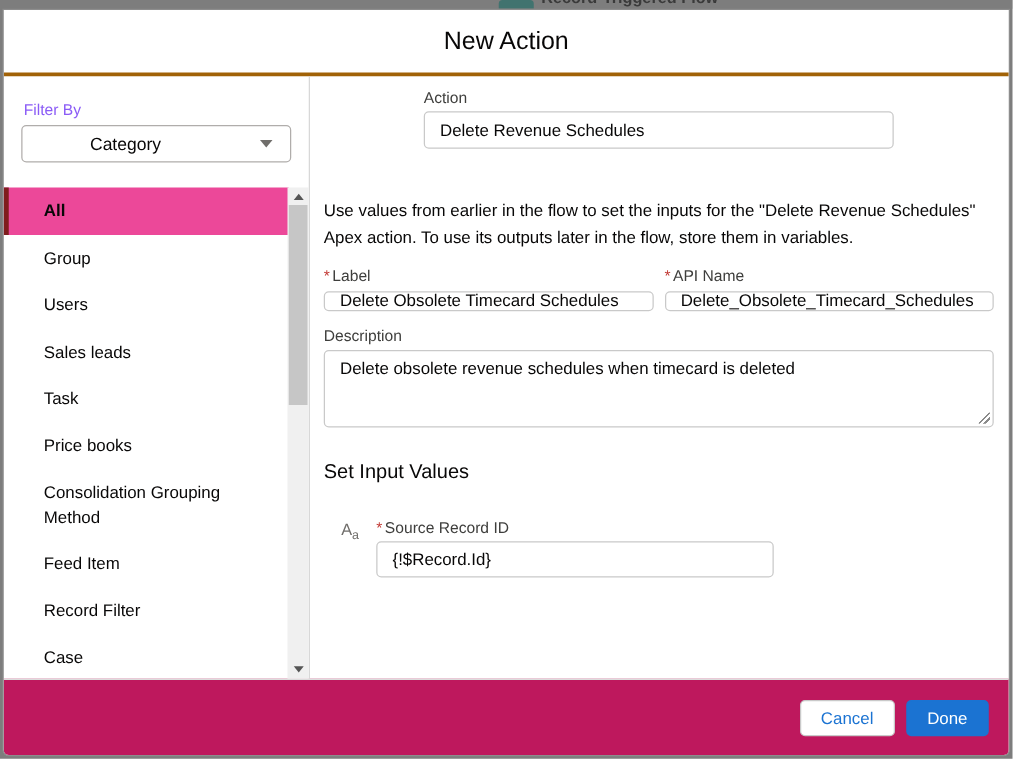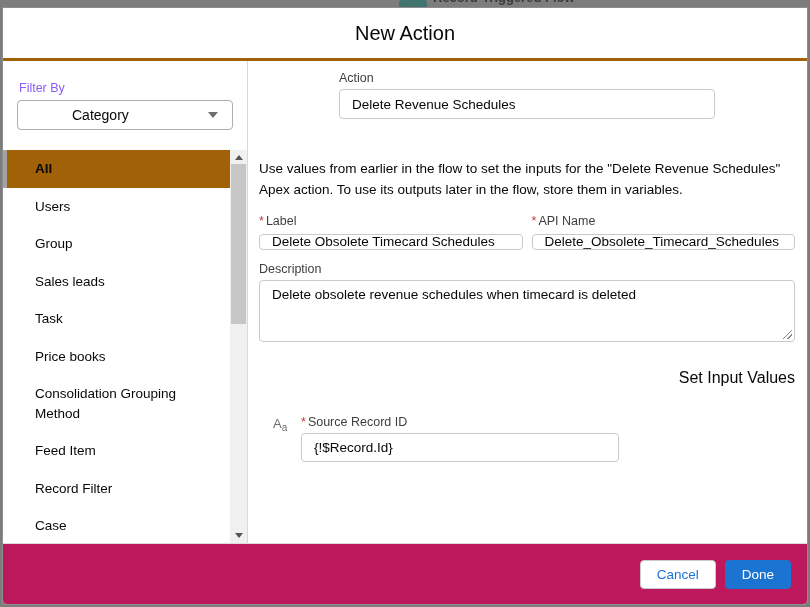--- a/index.html
+++ b/index.html
@@ -52,21 +52,21 @@
     width:0; height:0; border-left:5px solid transparent; border-right:5px solid transparent;
     border-top:6px solid #706e6b;
   }
   .list-area { position:relative; flex:1; margin-top:20px; min-height:0; }
   ul.cat-list { list-style:none; width:228px; }
   ul.cat-list li {
     padding:9px 20px 9px 32px; font-size:13.5px; line-height:19.5px; color:#080707;
     cursor:pointer;
   }
   ul.cat-list li.selected {
-    background:#a16207; border-left:4px solid #a3a3a3; padding-left:28px; font-weight:bold;
+    background:#ec4899; border-left:4px solid #7f1d1d; padding-left:28px; font-weight:bold;
   }
   
   .sb-scrollbar {
     position:absolute; top:0; right:0; width:17px; bottom:0;
     background:#f0f0f0;
   }
   .sb-arrow { position:absolute; left:0; width:17px; height:14px; display:flex; align-items:center; justify-content:center; cursor:pointer; }
   .sb-arrow.up { top:0; }
   .sb-arrow.down { bottom:1px; }
   .tri-up { width:0; height:0; border-left:4px solid transparent; border-right:4px solid transparent; border-bottom:5px solid #555; }
@@ -87,21 +87,21 @@
   .field-row { margin-top:14px; display:flex; gap:9px; }
   .field-row .field { flex:1; }
   .field-row input.txt { height:16px; }
   .desc-field { margin-top:12px; position:relative; }
   textarea.txt { height:62px; padding:6px 12px; resize:none; display:block; }
   .resize-handle {
     position:absolute; right:3px; bottom:3px; width:9px; height:9px;
     background:
       linear-gradient(135deg, transparent 0 45%, #8a8a8a 45% 55%, transparent 55% 70%, #8a8a8a 70% 80%, transparent 80%);
   }
-  .section-heading { margin-top:27px; font-size:16px; font-weight:400; color:#080707;text-align:right; }
+  .section-heading { margin-top:27px; font-size:16px; font-weight:400; color:#080707; }
   .input-values-row { margin-top:28px; display:flex; align-items:flex-start; padding-left:14px; }
   .type-icon { width:28px; flex:0 0 28px; color:#706e6b; margin-top:1px; font-size:13px; }
   .type-icon .big-a { font-size:13px; }
   .type-icon .small-a { font-size:10px; vertical-align:-3px; }
   .iv-field { width:318px; }
   .iv-field input.txt { height:29px; }
   
   .modal-footer {
     flex:0 0 61px; height:61px; background:#be185d; border-top:1px solid #dcdcdc;
     display:flex; align-items:center; justify-content:flex-end; gap:9px; padding:0 16px;
@@ -130,22 +130,22 @@
   <div class="modal-body">
     <aside class="sidebar">
       <div class="filter-by">Filter By</div>
       <div class="category-dropdown">
         <span class="dd-value">Category</span>
         <span class="chevron-down"></span>
       </div>
       <div class="list-area">
         <ul class="cat-list">
             <li class="selected">All</li>
+            <li class="">Group</li>
             <li class="">Users</li>
-            <li class="">Group</li>
             <li class="">Sales leads</li>
             <li class="">Task</li>
             <li class="">Price books</li>
             <li class="">Consolidation Grouping Method</li>
             <li class="">Feed Item</li>
             <li class="">Record Filter</li>
             <li class="">Case</li>
           </ul>
         <div class="sb-scrollbar">
           <div class="sb-arrow up">

